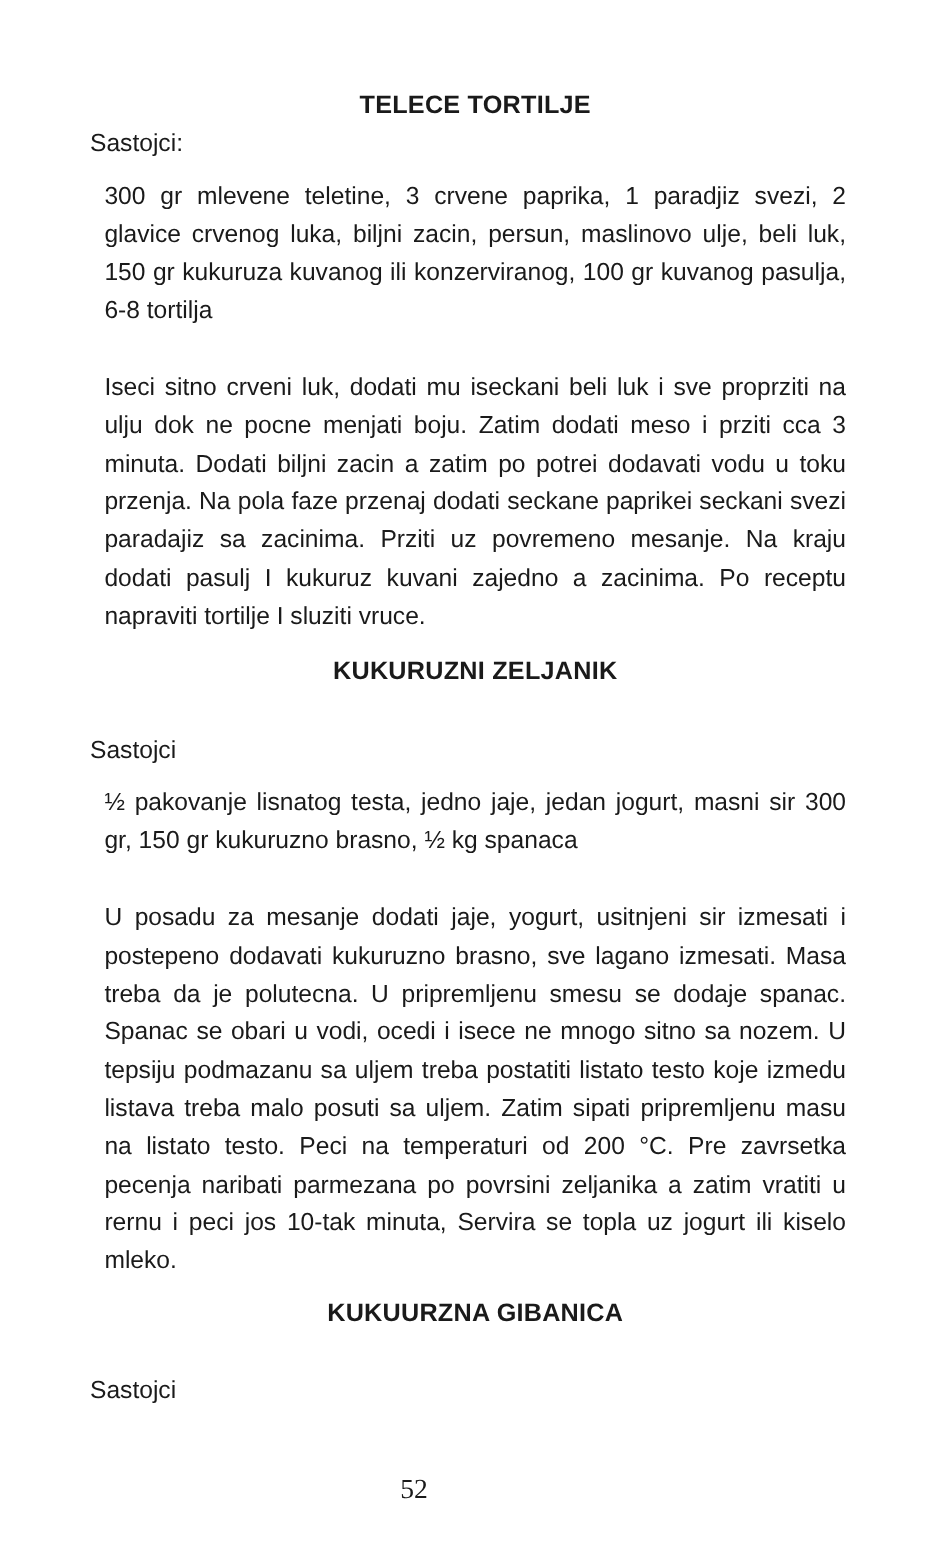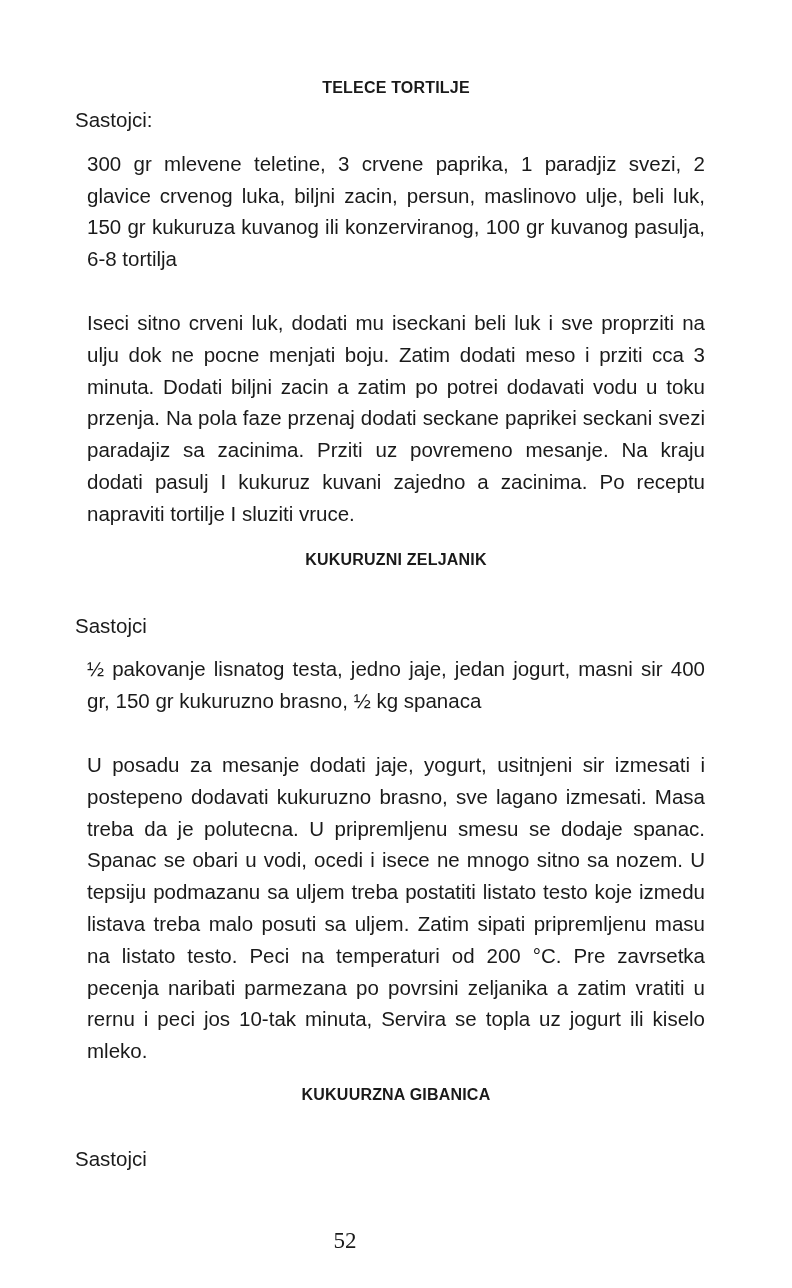--- a/index.html
+++ b/index.html
@@ -19,21 +19,21 @@
   .content {
     position: absolute;
     left: 75px;
     top: 72px;
     width: 642px;
     font-size: 20.5px;
     line-height: 31.8px;
   }
   section { margin: 0; padding: 0; }
   .title {
-    font-size: 16px;
+    font-size: 21px;
     font-weight: bold;
     text-align: center;
     margin: 0;
     line-height: 32px;
     letter-spacing: 0.2px;
   }
   .label {
     margin: 0;
   }
   .para {
@@ -65,21 +65,21 @@
     <section class="s1">
       <h2 class="title">TELECE TORTILJE</h2>
       <p class="label">Sastojci:</p>
       <p class="para">300 gr mlevene teletine, 3 crvene paprika, 1 paradjiz svezi, 2 glavice crvenog luka, biljni zacin, persun, maslinovo ulje, beli luk, 150 gr kukuruza kuvanog ili konzerviranog, 100 gr kuvanog pasulja, 6-8 tortilja</p>
       <p class="para method">Iseci sitno crveni luk, dodati mu iseckani beli luk i sve proprziti na ulju dok ne pocne menjati boju. Zatim dodati meso i prziti cca 3 minuta. Dodati biljni zacin a zatim po potrei dodavati vodu u toku przenja. Na pola faze przenaj dodati seckane paprikei seckani svezi paradajiz sa zacinima. Prziti uz povremeno mesanje. Na kraju dodati pasulj I kukuruz kuvani zajedno a zacinima. Po receptu napraviti tortilje I sluziti vruce.</p>
     </section>
 
     <section class="s2">
       <h2 class="title">KUKURUZNI ZELJANIK</h2>
       <p class="label">Sastojci</p>
-      <p class="para">½ pakovanje lisnatog testa, jedno jaje, jedan jogurt, masni sir 400 gr, 150 gr kukuruzno brasno, ½ kg spanaca</p>
+      <p class="para">½ pakovanje lisnatog testa, jedno jaje, jedan jogurt, masni sir 300 gr, 150 gr kukuruzno brasno, ½ kg spanaca</p>
       <p class="para method">U posadu za mesanje dodati jaje, yogurt, usitnjeni sir izmesati i postepeno dodavati kukuruzno brasno, sve lagano izmesati. Masa treba da je polutecna. U pripremljenu smesu se dodaje spanac. Spanac se obari u vodi, ocedi i isece ne mnogo sitno sa nozem. U tepsiju podmazanu sa uljem treba postatiti listato testo koje izmedu listava treba malo posuti sa uljem. Zatim sipati pripremljenu masu na listato testo. Peci na temperaturi od 200 °C. Pre zavrsetka pecenja naribati parmezana po povrsini zeljanika a zatim vratiti u rernu i peci jos 10-tak minuta, Servira se topla uz jogurt ili kiselo mleko.</p>
     </section>
 
     <section class="s3">
       <h2 class="title">KUKUURZNA GIBANICA</h2>
       <p class="label">Sastojci</p>
     </section>
 
   </div>
 

